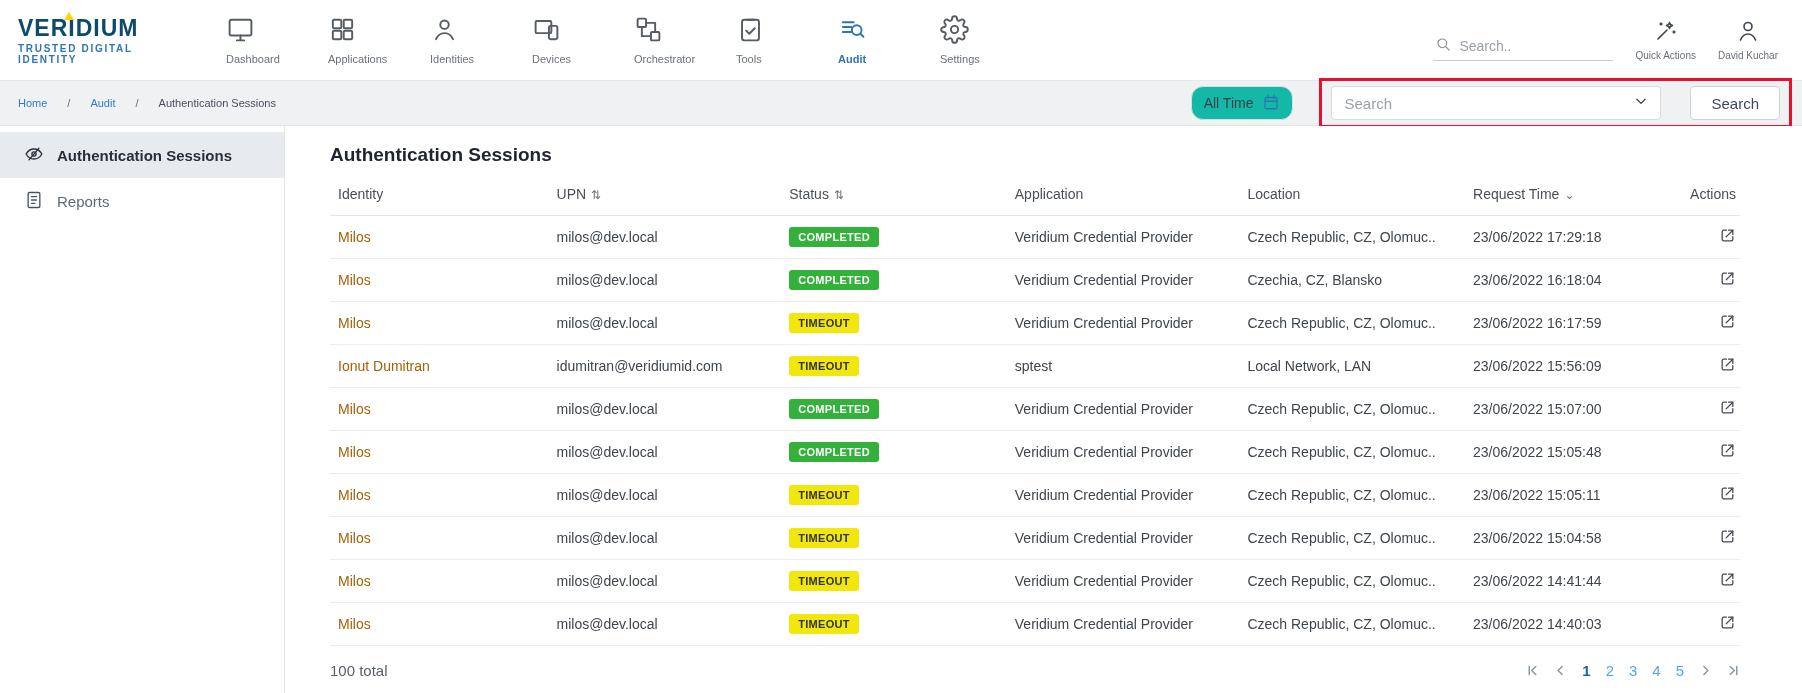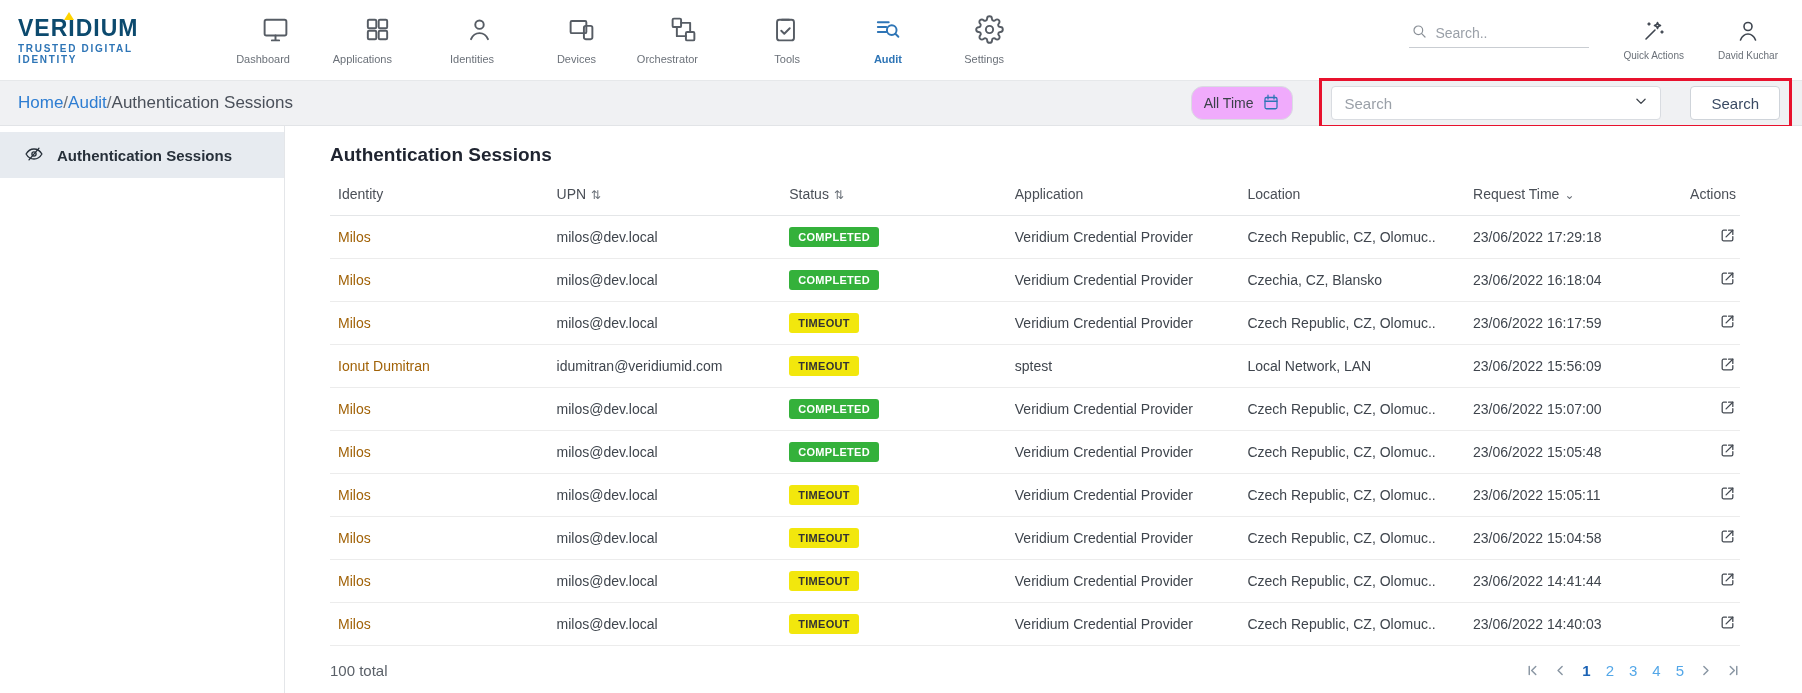--- a/index.html
+++ b/index.html
@@ -8,48 +8,48 @@
 
   
   .header { height:80px; display:flex; align-items:center; background:#fff; padding:0 24px 0 18px; }
   .logo-wrap { position:relative; width:160px; cursor:pointer; }
   .logo-name { font-size:23px; font-weight:800; letter-spacing:1px; color:#0c4a6e; }
   .logo-accent { position:absolute; left:46px; top:-3px; width:0; height:0;
     border-left:5px solid transparent; border-right:5px solid transparent; border-bottom:8px solid #ffd400; }
   .logo-tagline { font-size:10px; letter-spacing:1.7px; color:#2e75b6; font-weight:700; margin-top:1px; }
 
   .nav { display:flex; margin-left:48px; gap:38px; }
-  .nav-item { display:flex; flex-direction:column; align-items:flex-end; gap:5px; min-width:64px;
+  .nav-item { display:flex; flex-direction:column; align-items:flex-start; gap:5px; min-width:64px;
     color:#6b7179; cursor:pointer; }
   .nav-item svg { width:29px; height:29px; stroke:#565c64; }
   .nav-item .nav-label { font-size:11px; }
   .nav-item.active { color:#2e75b6; }
   .nav-item.active svg { stroke:#2e75b6; }
   .nav-item.active .nav-label { color:#2e75b6; font-weight:700; }
 
-  .header-right { margin-left:auto; display:flex; align-items:flex-start; gap:34px; }
+  .header-right { margin-left:auto; display:flex; align-items:flex-end; gap:22px; }
   .top-search { display:flex; align-items:center; gap:8px; border-bottom:1px solid #c9cdd2; padding:4px 2px; width:180px; }
   .top-search svg { width:16px; height:16px; stroke:#8a9097; flex:none; }
   .top-search input { border:none; outline:none; width:100%; font-size:14px; color:#3f454d;
     font-family:"Liberation Sans", sans-serif; background:transparent; }
   .top-search input::placeholder { color:#9aa0a8; }
   .mini-user { display:flex; flex-direction:column; align-items:center; gap:3px; color:#6a7078; cursor:pointer; }
   .mini-user svg { width:24px; height:24px; stroke:#3f4650; }
   .mini-user .mini-label { font-size:10px; }
 
   
   .subheader { height:46px; background:#f0f1f3; border-top:1px solid #e6e8ea; border-bottom:1px solid #e2e4e7;
     display:flex; align-items:center; padding:0 10px 0 18px; }
-  .breadcrumb { display:flex; align-items:center; gap:0; font-size:17px; }
+  .breadcrumb { display:flex; align-items:center; gap:20px; font-size:11px; }
   .crumb-link { color:#2d7dd2; text-decoration:none; cursor:pointer; }
   .crumb-sep { color:#6a7078; }
   .crumb-current { color:#4a505a; }
 
   .filter-group { margin-left:auto; display:flex; align-items:center; gap:26px; }
-  .alltime-btn { display:flex; align-items:center; gap:9px; height:34px; padding:0 12px; background:#f0abfc;
+  .alltime-btn { display:flex; align-items:center; gap:9px; height:34px; padding:0 12px; background:#14b8a6;
     border:1px solid #d9dce1; border-radius:12px; font-size:14px; color:#3a4149; cursor:pointer; }
   .alltime-btn svg { width:18px; height:18px; stroke:#2e75b6; }
 
   .annotation-box { border:3px solid #e8112d; display:flex; align-items:center; gap:29px; padding:5px 9px; }
   .search-select { width:330px; height:34px; background:#fff; border:1px solid #d9dce1; border-radius:4px;
     display:flex; align-items:center; justify-content:space-between; padding:0 12px; cursor:pointer; }
   .search-select .sel-placeholder { font-size:15px; color:#9aa0a8; }
   .search-select svg { width:14px; height:14px; stroke:#3f454d; }
   .search-btn { height:34px; padding:0 20px; background:#fff; border:1px solid #cfd4da; border-radius:4px;
     font-size:15px; color:#3a4a63; cursor:pointer; font-family:"Liberation Sans", sans-serif; }
@@ -218,20 +218,27 @@
 <div class="layout">
 
   <div class="sidebar">
     <div class="side-item active">
       <span><svg viewBox="0 0 24 24" fill="none" stroke-width="1.6" stroke-linecap="round" stroke-linejoin="round">
             <path d="M2.5 12s3.5-6 9.5-6 9.5 6 9.5 6-3.5 6-9.5 6-9.5-6-9.5-6z"></path>
             <circle cx="12" cy="12" r="2.5"></circle>
             <path d="M6 19L18 5"></path>
           </svg></span>
       <span>Authentication Sessions</span>
+    </div>
+    <div class="side-item">
+      <span><svg viewBox="0 0 24 24" fill="none" stroke-width="1.6" stroke-linecap="round">
+            <rect x="5" y="3" width="14" height="18" rx="1.5"></rect>
+            <path d="M9 8h6M9 12h6M9 16h4"></path>
+          </svg></span>
+      <span>Reports</span>
     </div>
   </div>
 
   <div class="main">
     <div class="main-title">Authentication Sessions</div>
 
     <table>
       <colgroup>
         <col style="width:15.5%">
           <col style="width:16.5%">

